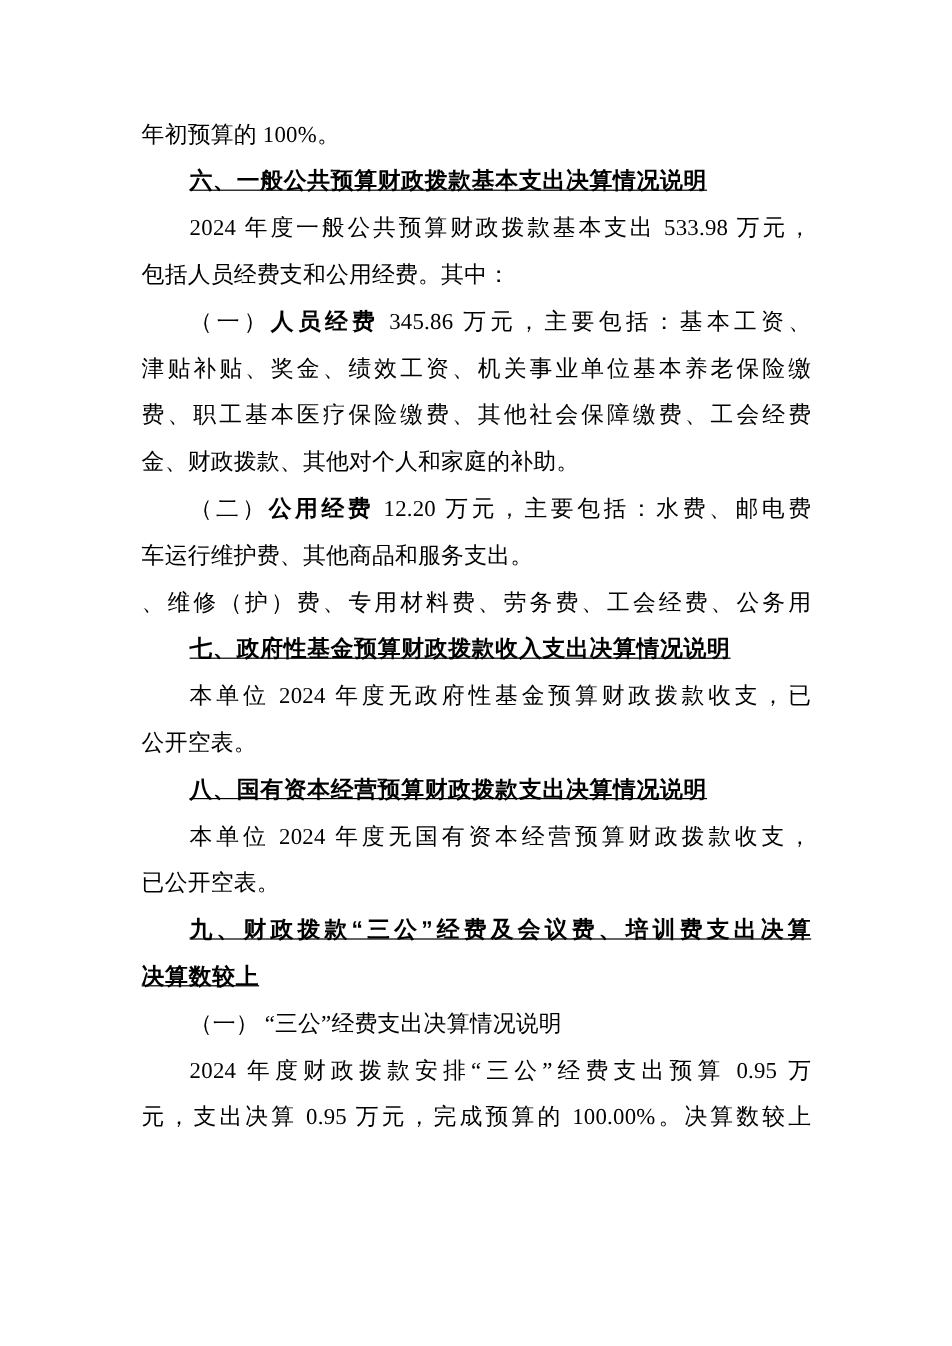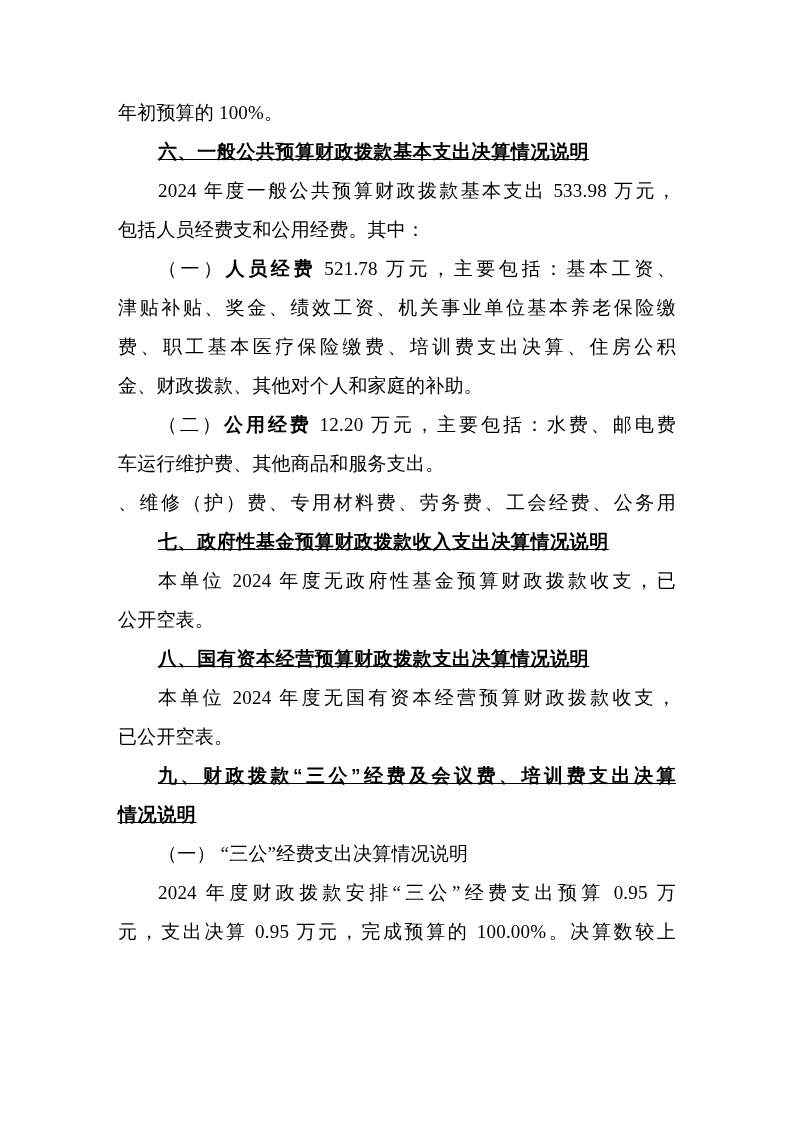--- a/index.html
+++ b/index.html
@@ -60,41 +60,41 @@
 <div class="page">
   <div class="doc">
 
     <div class="line">年初预算的 100%。</div>
 
     <div class="line h i">六、一般公共预算财政拨款基本支出决算情况说明</div>
 
     <div class="line i j">2024 年度一般公共预算财政拨款基本支出 533.98 万元，</div>
     <div class="line">包括人员经费支和公用经费。其中：</div>
 
-    <div class="line i j"><span>（一）</span><span class="b">人员经费</span><span> 521.78 万元，主要包括：基本工资、</span></div>
+    <div class="line i j"><span>（一）</span><span class="b">人员经费</span><span> 345.86 万元，主要包括：基本工资、</span></div>
     <div class="line j">津贴补贴、奖金、绩效工资、机关事业单位基本养老保险缴</div>
-    <div class="line j">费、职工基本医疗保险缴费、培训费支出决算、住房公积</div>
+    <div class="line j">费、职工基本医疗保险缴费、其他社会保障缴费、工会经费</div>
     <div class="line">金、财政拨款、其他对个人和家庭的补助。</div>
 
     <div class="line i j"><span>（二）</span><span class="b">公用经费</span><span> 12.20 万元，主要包括：水费、邮电费</span></div>
     <div class="line">车运行维护费、其他商品和服务支出。</div>
     <div class="line j">、维修（护）费、专用材料费、劳务费、工会经费、公务用</div>
 
     <div class="line h i">七、政府性基金预算财政拨款收入支出决算情况说明</div>
 
     <div class="line i j">本单位 2024 年度无政府性基金预算财政拨款收支，已</div>
     <div class="line">公开空表。</div>
 
     <div class="line h i">八、国有资本经营预算财政拨款支出决算情况说明</div>
 
     <div class="line i j">本单位 2024 年度无国有资本经营预算财政拨款收支，</div>
     <div class="line">已公开空表。</div>
 
     <div class="line h i j">九、财政拨款“三公”经费及会议费、培训费支出决算</div>
-    <div class="line h">情况说明</div>
+    <div class="line h">决算数较上</div>
 
     <div class="line i">（一） “三公”经费支出决算情况说明</div>
 
     <div class="line i j">2024 年度财政拨款安排“三公”经费支出预算 0.95 万</div>
     <div class="line j">元，支出决算 0.95 万元，完成预算的 100.00%。决算数较上</div>
 
   </div>
 </div>
 
 </body></html>

